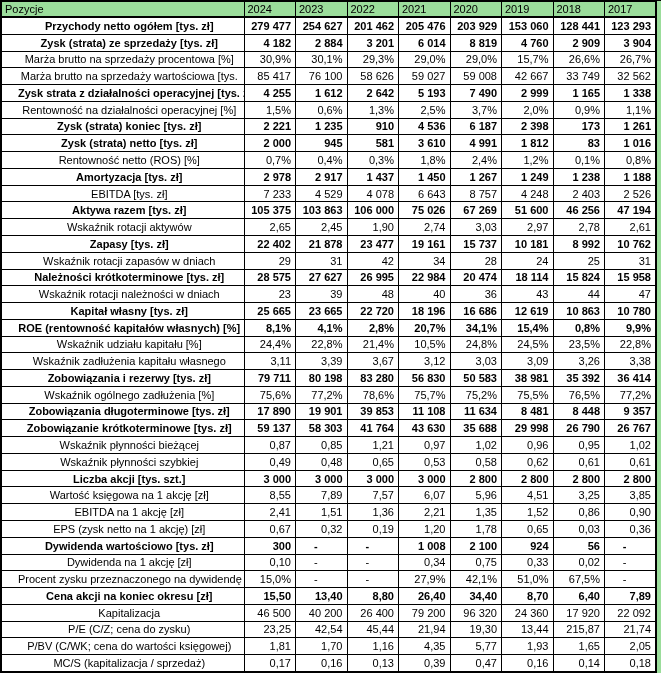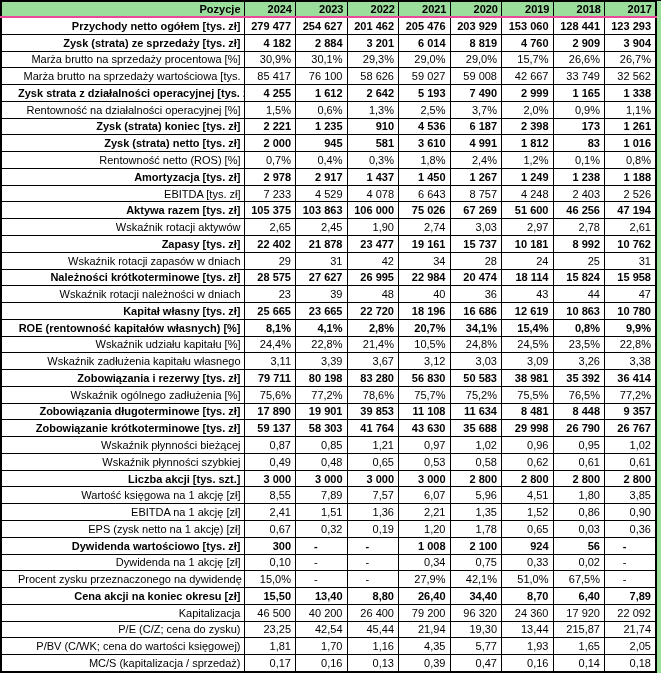--- a/index.html
+++ b/index.html
@@ -18,24 +18,24 @@
   col.c-year{width:51.5px;}
   th,td{
     border:1px solid #000;
     height:14px;
     padding:0 3px;
     overflow:hidden;white-space:nowrap;
     line-height:1.1;
   }
   thead th{
     background:var(--hdr,#9bdd9b);
-    font-weight:bold;text-align:right;
-    border-bottom:2px solid #ec4899;
+    font-weight:normal;text-align:left;
+    border-bottom:2px solid #000000;
   }
-  td.label{text-align:right;padding-left:16px;}
+  td.label{text-align:center;padding-left:16px;}
   td.num{text-align:right;padding-right:4px;}
   td.dash{text-align:center;padding-right:14px;}
   tr.bold td{font-weight:bold;}
   tr:not(.bold) td{font-weight:normal;}
   .side-strip{
     width:6px;height:673px;background:var(--hdr,#9bdd9b);
     border-top:1px solid #000;border-bottom:1px solid #000;
   }
 </style>
 </head>
@@ -377,21 +377,21 @@
           <td class="num">2 800</td>
         </tr>
         <tr>
           <td class="label">Wartość księgowa na 1 akcję [zł]</td>
           <td class="num">8,55</td>
           <td class="num">7,89</td>
           <td class="num">7,57</td>
           <td class="num">6,07</td>
           <td class="num">5,96</td>
           <td class="num">4,51</td>
-          <td class="num">1,80</td>
+          <td class="num">3,25</td>
           <td class="num">3,85</td>
         </tr>
         <tr>
           <td class="label">EBITDA na 1 akcję [zł]</td>
           <td class="num">2,41</td>
           <td class="num">1,51</td>
           <td class="num">1,36</td>
           <td class="num">2,21</td>
           <td class="num">1,35</td>
           <td class="num">1,52</td>

